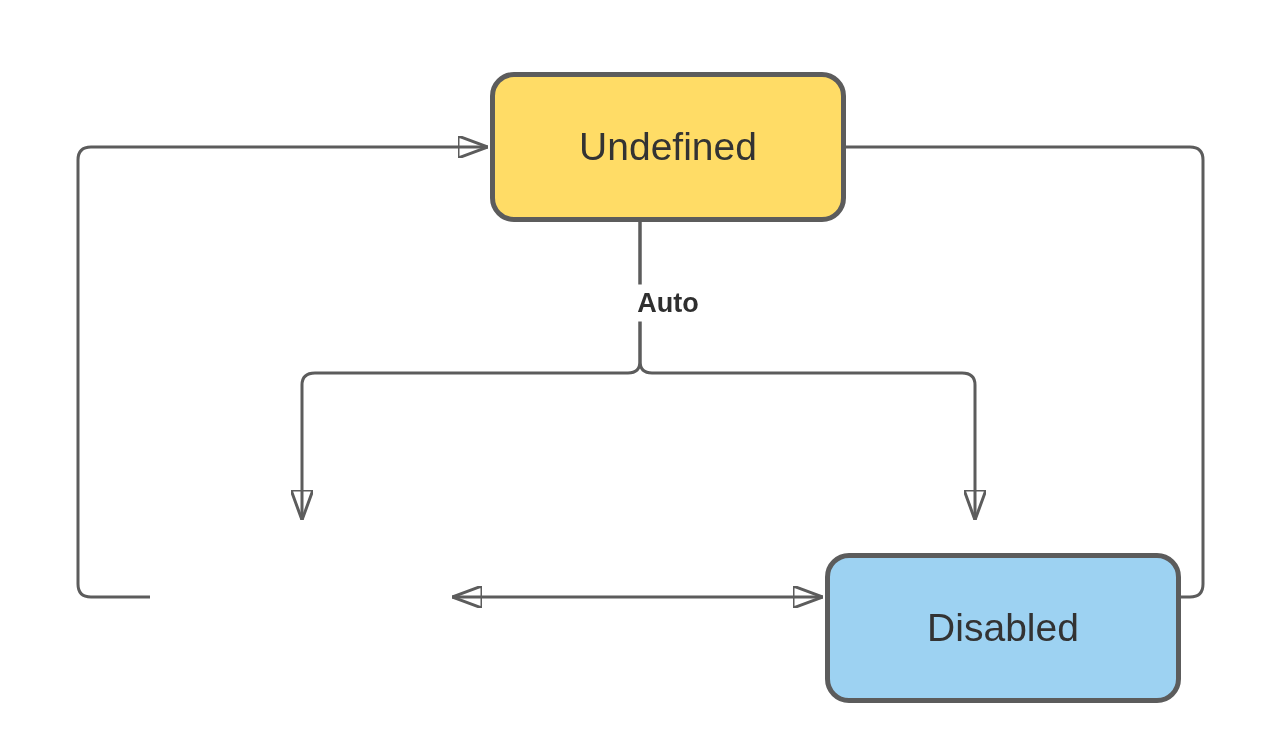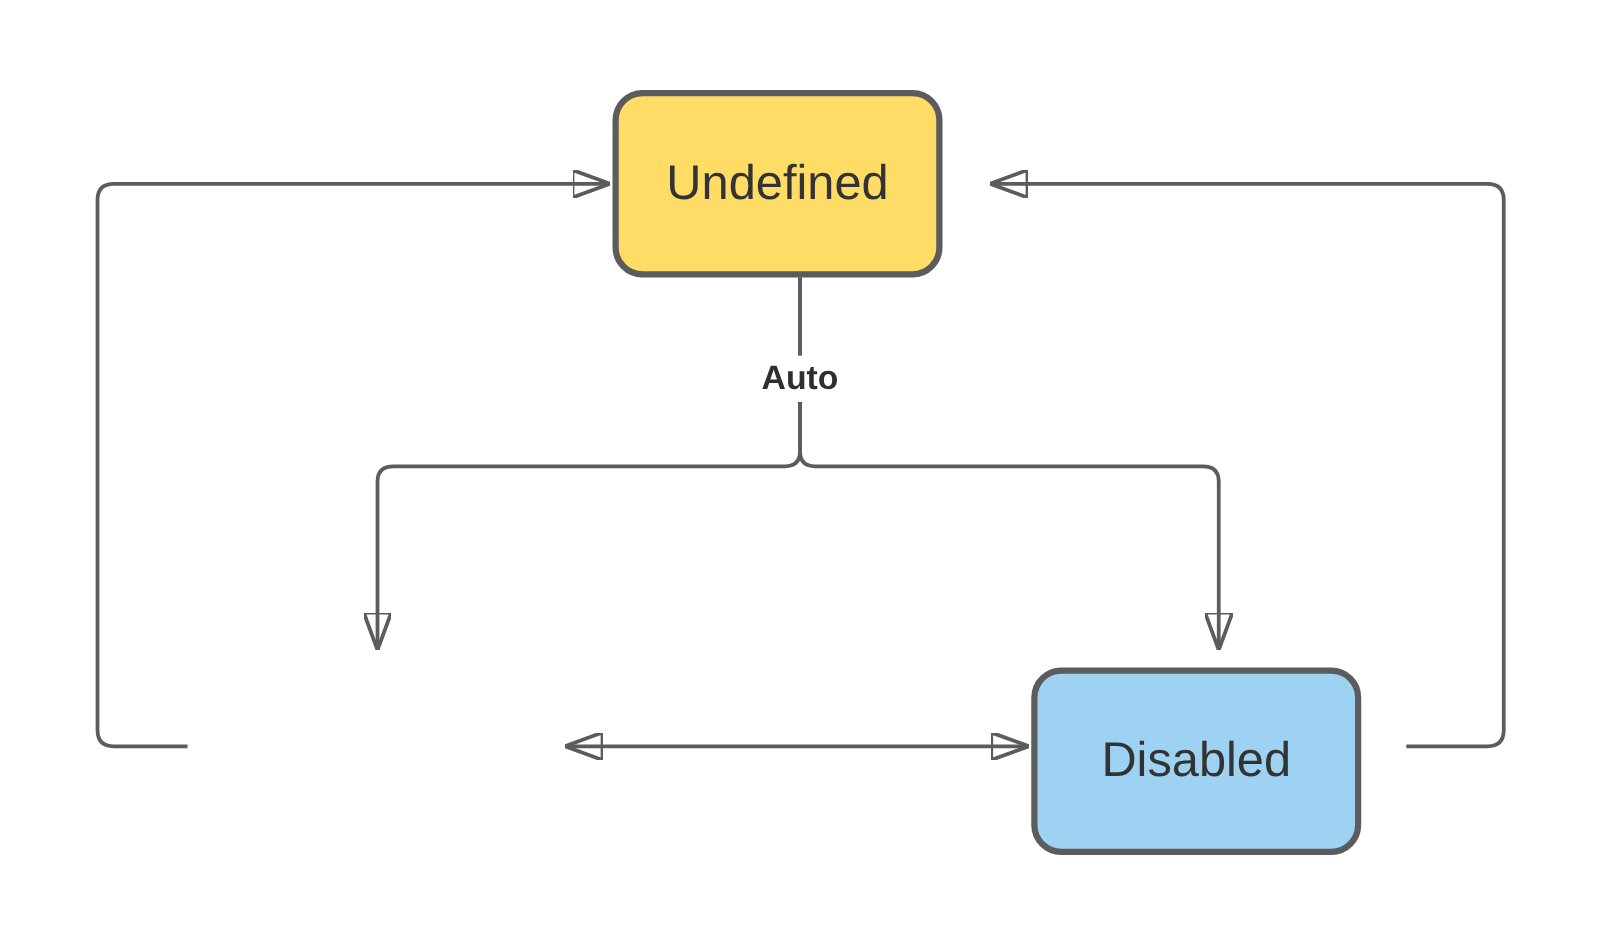--- a/index.html
+++ b/index.html
@@ -22,38 +22,38 @@
     width: 1281px;
     height: 750px;
   }
   .edges-layer path {
     fill: none;
     stroke: #5c5c5c;
     stroke-width: 3;
   }
   .node {
     position: absolute;
-    width: 264px;
+    width: 356px;
     height: 150px;
     box-sizing: border-box;
     border: 5px solid #5c5c5c;
     border-radius: 24px;
     display: flex;
     align-items: center;
     justify-content: center;
     font-size: 39px;
     color: #333333;
     cursor: default;
   }
   .node-undefined { left: 490px; top: 72px; }
   .node-enabled   { left: 150px; top: 522px; }
-  .node-disabled  { left: 825px; top: 534px; text-align: center; }
+  .node-disabled  { left: 825px; top: 553px; text-align: center; }
   .edge-label {
     position: absolute;
-    left: 640px;
+    left: 668px;
     top: 303px;
     transform: translate(-50%, -50%);
     background: #ffffff;
     padding: 3px 9px;
     font-size: 27px;
     font-weight: bold;
     color: #2f2f2f;
     white-space: nowrap;
   }
 </style>

